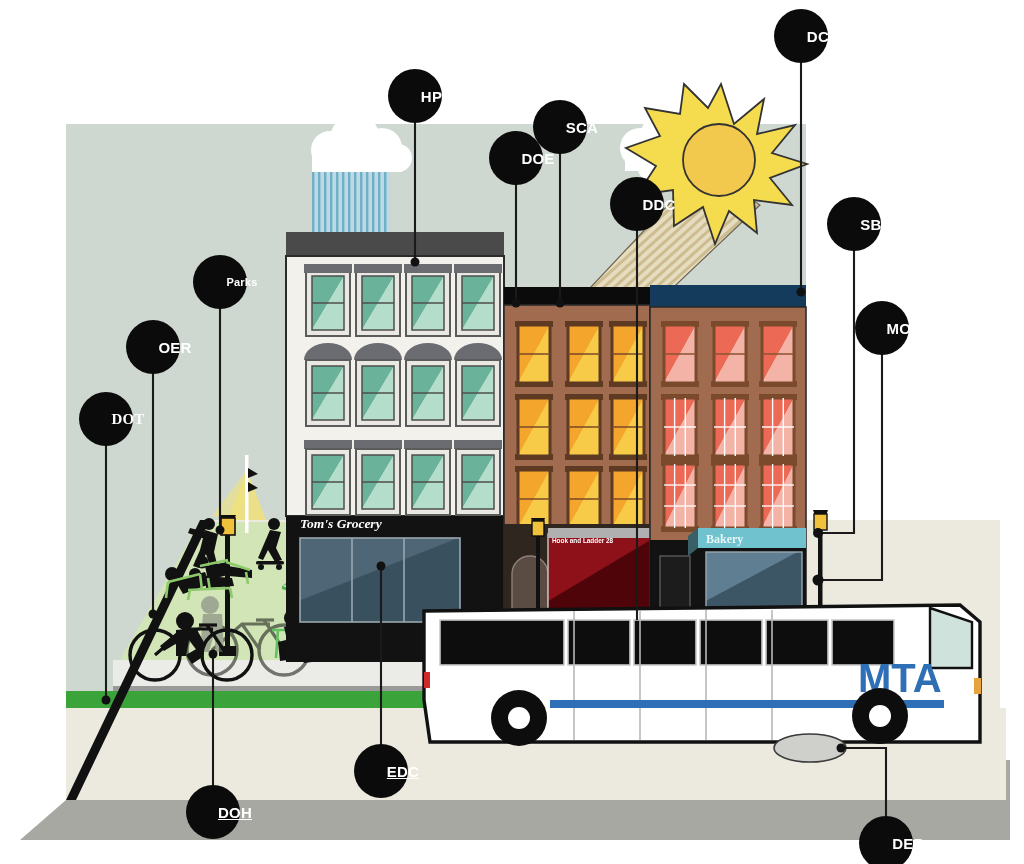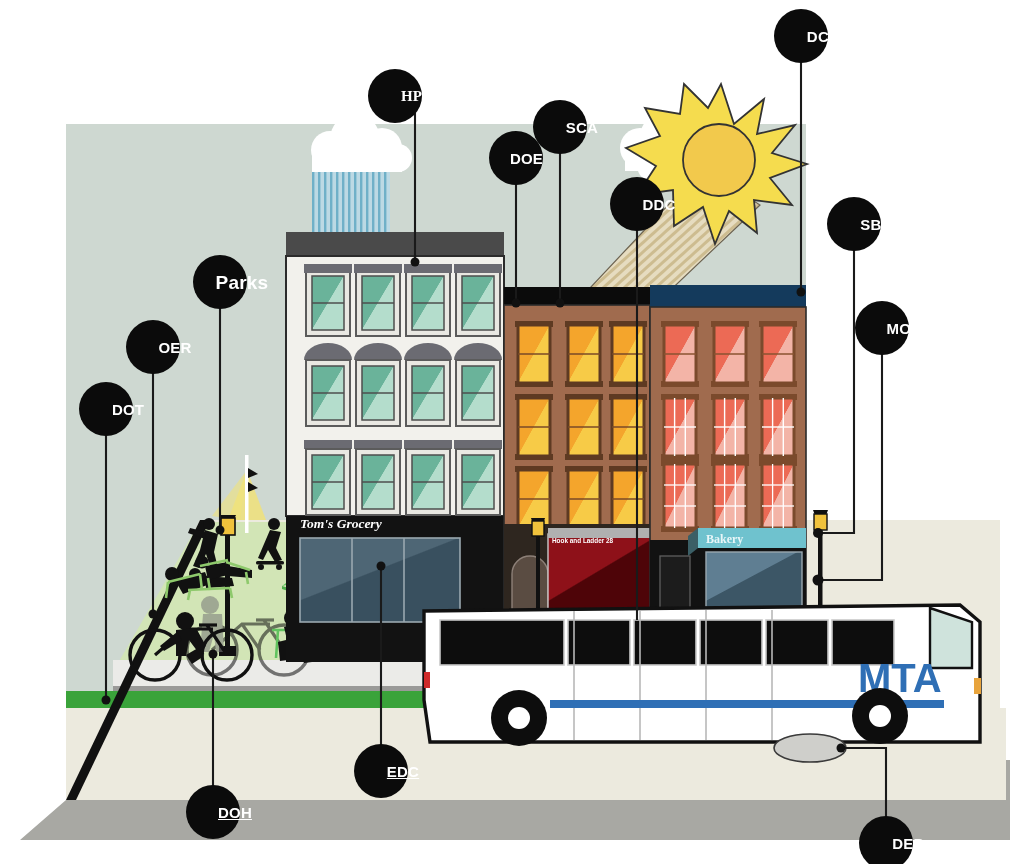--- a/index.html
+++ b/index.html
@@ -5,21 +5,21 @@
 <style>
   html,body{margin:0;padding:0;background:#ffffff;}
   body{width:1024px;height:864px;overflow:hidden;
        font-family:"Liberation Sans","DejaVu Sans",sans-serif;}
   #stage{position:relative;width:1024px;height:864px;background:#ffffff;}
   #scene{position:absolute;left:0;top:0;width:1024px;height:864px;}
   .lbl{position:absolute;width:54px;height:54px;border-radius:50%;
        background:#0b0b0b;color:#ffffff;display:flex;align-items:center;
        justify-content:center;font-weight:bold;font-size:15px;
        letter-spacing:.2px;box-sizing:border-box;}
-  .lbl.sm{font-size:19px;}
+  .lbl.sm{font-size:11px;}
   .lbl span{pointer-events:none;line-height:1;padding-left:44px;}
 </style>
 </head>
 <body>
 
 <div id="stage">
 
   <svg id="scene" viewBox="0 0 1024 864">
     <defs>
       <pattern id="rainPat" width="6" height="8" patternUnits="userSpaceOnUse">
@@ -372,45 +372,45 @@
       <line x1="381" y1="757" x2="381" y2="566"></line>
         <circle cx="381" cy="566" r="4.5" fill="#111" stroke="none"></circle>
       <path d="M886 823 L886 748 L841 748"></path>
         <circle cx="841" cy="748" r="4.5" fill="#111" stroke="none"></circle>
     </g>
   </svg>
 
   <div class="lbl" style="left:774px;top:9px;">
     <span>DCP</span>
     </div>
-  <div class="lbl" style="left:368px;top:69px;font-family:Liberation Serif, serif;">
+  <div class="lbl" style="left:388px;top:69px;">
     <span>HPD</span>
     </div>
   <div class="lbl" style="left:533px;top:100px;">
     <span>SCA</span>
     </div>
-  <div class="lbl" style="left:489px;top:131px;justify-content:flex-end;">
+  <div class="lbl" style="left:489px;top:131px;">
     <span>DOE</span>
     </div>
   <div class="lbl" style="left:610px;top:177px;">
     <span>DDC</span>
     </div>
   <div class="lbl" style="left:827px;top:197px;justify-content:center;">
     <span>SBS</span>
     </div>
   <div class="lbl" style="left:855px;top:301px;">
     <span>MOS</span>
     </div>
   <div class="lbl sm" style="left:193px;top:255px;">
     <span>Parks</span>
     </div>
   <div class="lbl" style="left:126px;top:320px;justify-content:center;">
     <span>OER</span>
     </div>
-  <div class="lbl" style="left:79px;top:382px;">
+  <div class="lbl" style="left:79px;top:392px;font-family:Liberation Serif, serif;">
     <span>DOT</span>
     </div>
   <div class="lbl" style="left:186px;top:785px;text-decoration:underline;">
     <span>DOH</span>
     </div>
   <div class="lbl" style="left:354px;top:744px;text-decoration:underline;">
     <span>EDC</span>
     </div>
   <div class="lbl" style="left:859px;top:816px;">
     <span>DEP</span>

